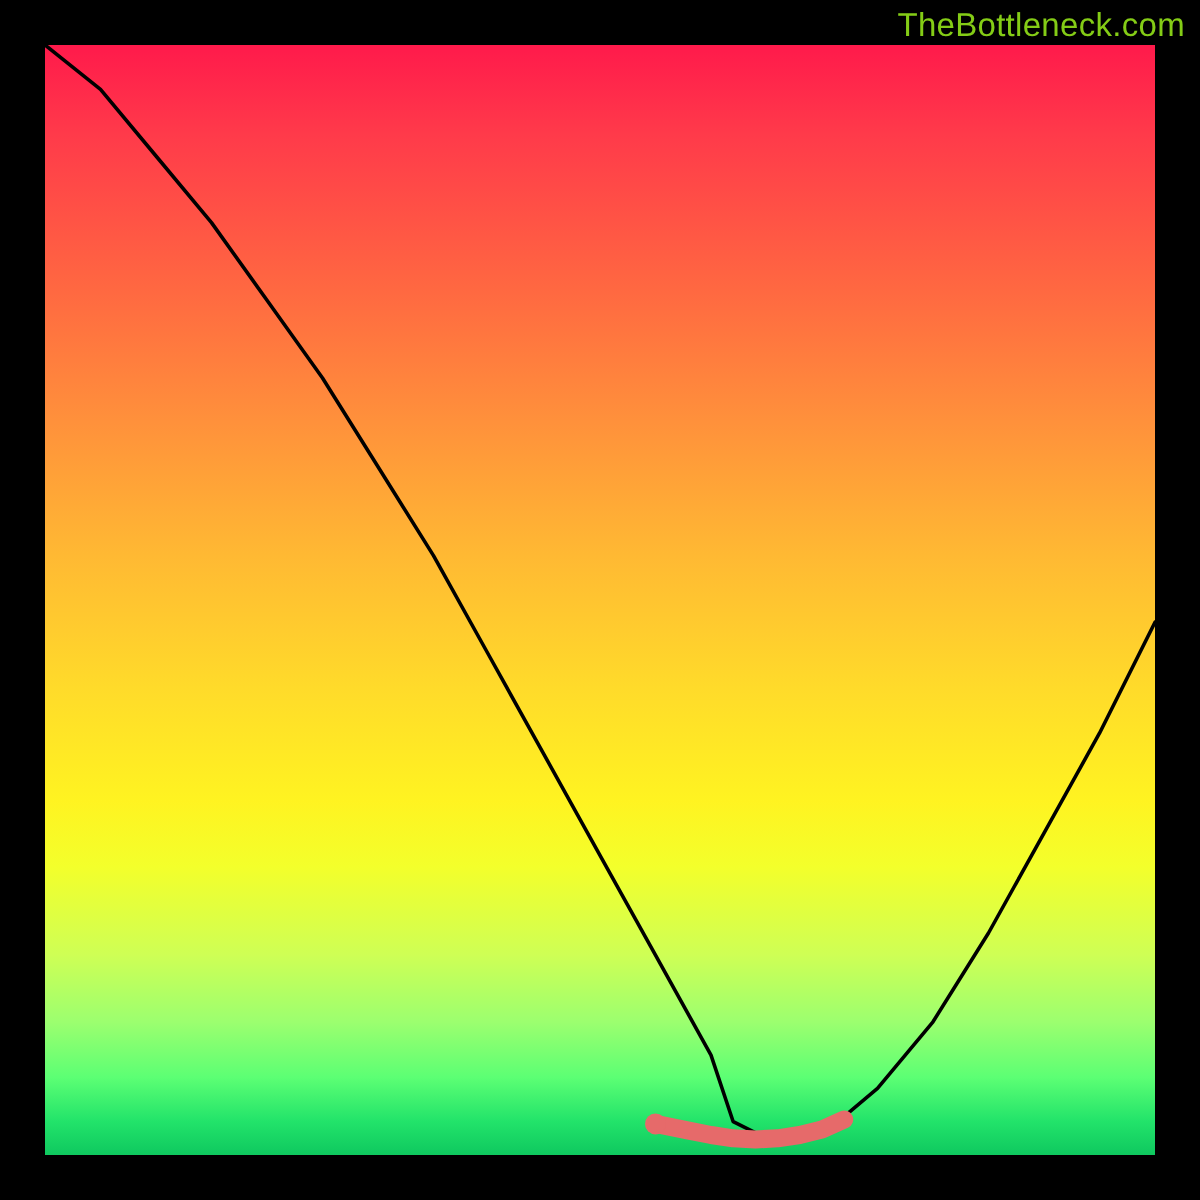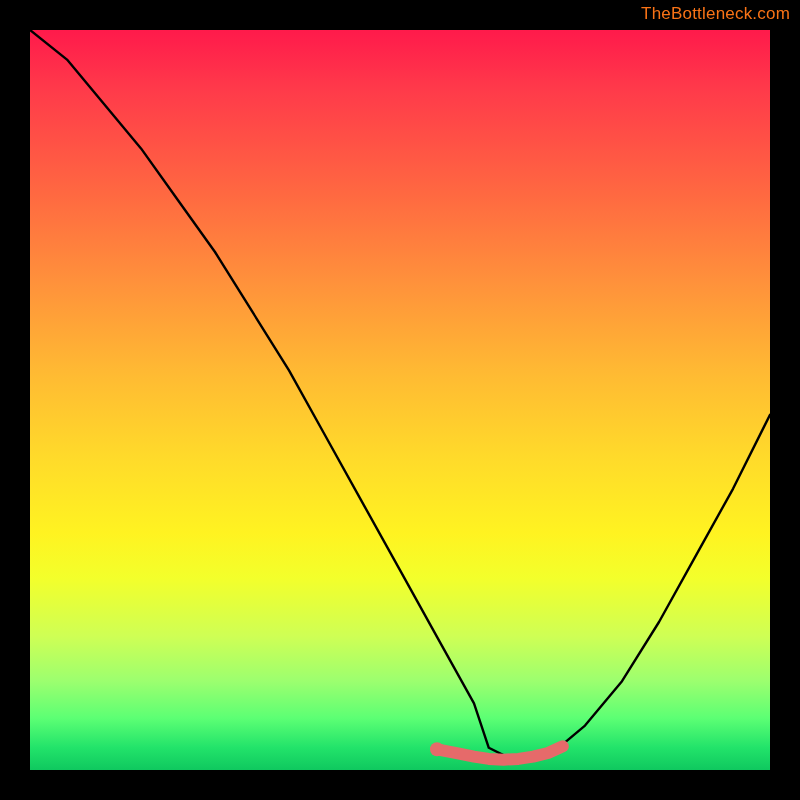--- a/index.html
+++ b/index.html
@@ -14,22 +14,22 @@
   .frame {
     position: relative;
     width: 800px;
     height: 800px;
     background: #000;
   }
   .watermark {
     position: absolute;
     top: 4px;
     right: 10px;
-    color: #f97316;
-    font-size: 17px;
+    color: #84cc16;
+    font-size: 22px;
     letter-spacing: 0.2px;
     z-index: 20;
   }
   .plot-area {
     position: absolute;
     left: 30px;
     top: 30px;
     width: 740px;
     height: 740px;
     overflow: hidden;

